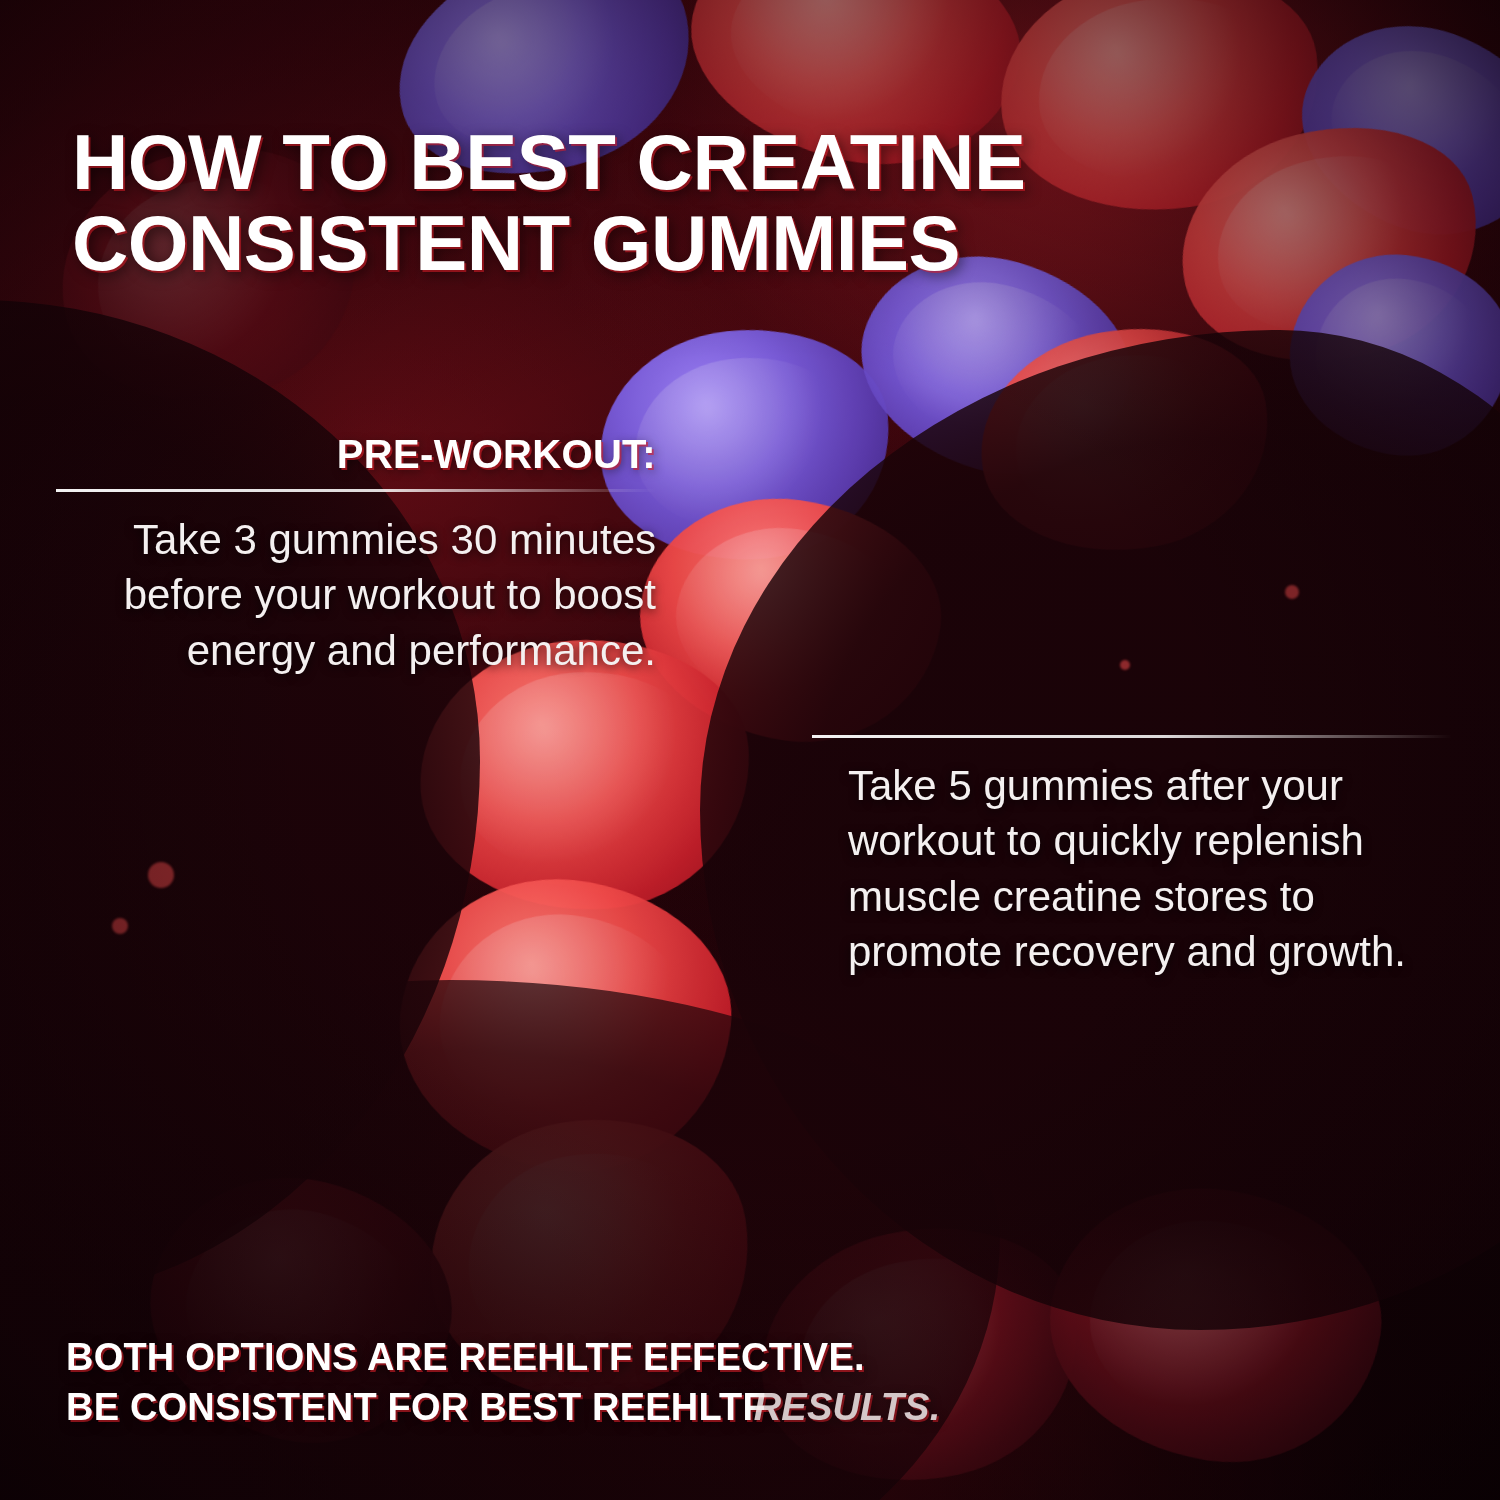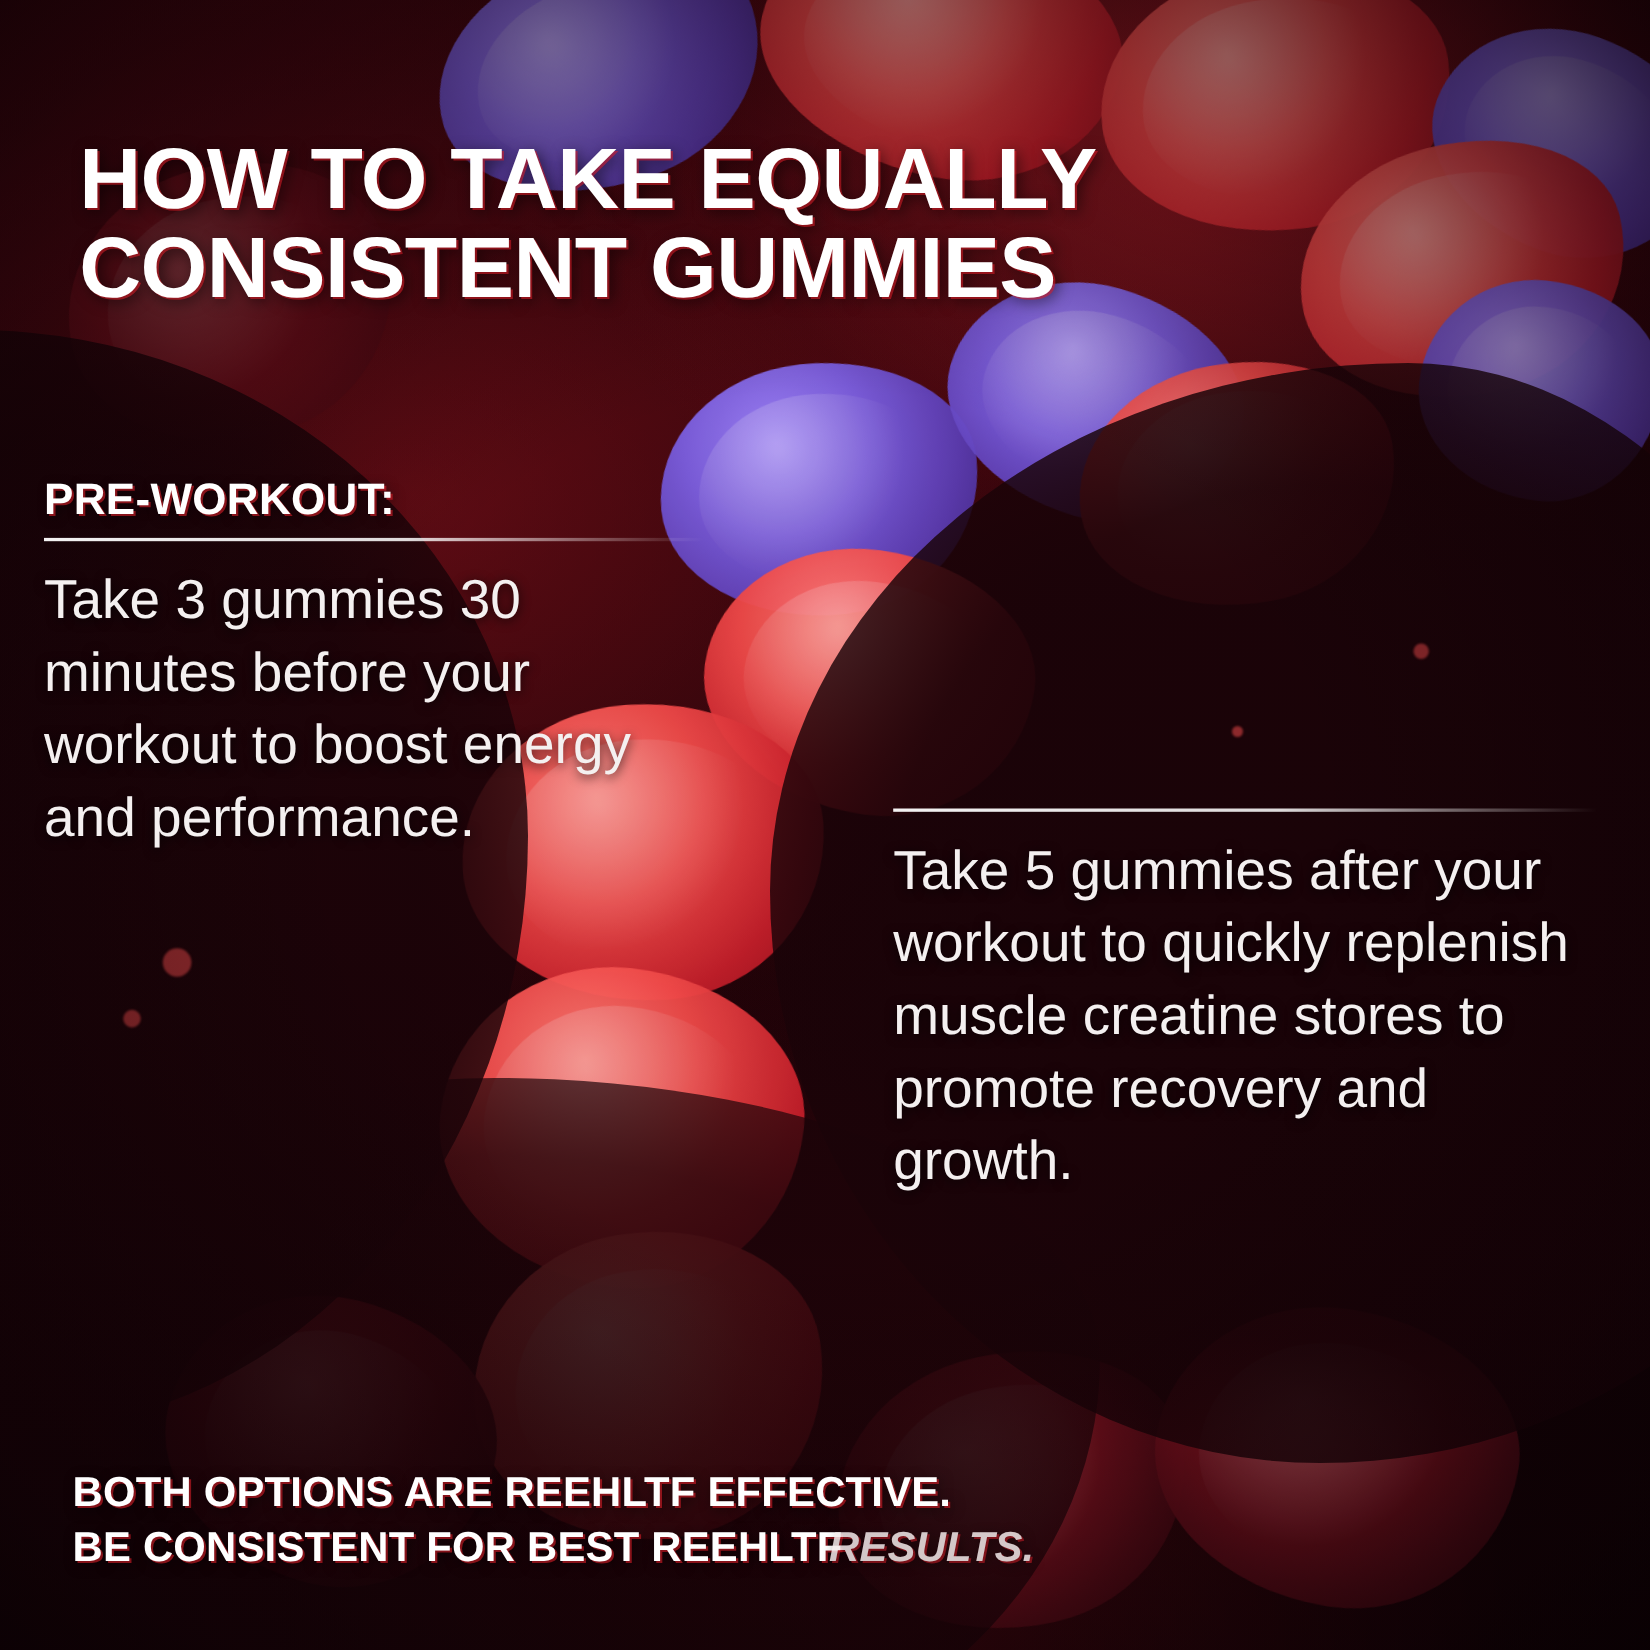--- a/index.html
+++ b/index.html
@@ -99,26 +99,27 @@
     margin-bottom: 12px;
   }
   .rule {
     height: 3px;
     width: 100%;
     background: linear-gradient(90deg, rgba(255,255,255,0.95) 0%, rgba(255,255,255,0.85) 55%, rgba(255,255,255,0) 100%);
     margin-bottom: 20px;
   }
   .card-body {
     color: #f4f0f0;
-    font-size: 50px;
+    font-size: 42px;
     line-height: 1.32;
     text-shadow: 0 2px 10px rgba(0,0,0,0.75);
-  }
-
-  #pre-card { left: 40px; top: 432px; width: 600px; }
+    margin-left: 36px;
+  }
+
+  #pre-card { left: 56px; top: 432px; width: 600px; text-align: right; }
   #post-card { left: 812px; top: 735px; width: 640px; }
 
   .footer {
     position: absolute;
     left: 66px;
     top: 1332px;
     width: 1340px;
     color: #ffffff;
     font-size: 38px;
     font-weight: bold;
@@ -170,21 +171,21 @@
   <div class="speck" style="left:148px; top:862px; width:26px; height:26px;"></div>
   <div class="speck" style="left:112px; top:918px; width:16px; height:16px;"></div>
   <div class="speck" style="left:1285px; top:585px; width:14px; height:14px;"></div>
   <div class="speck" style="left:1120px; top:660px; width:10px; height:10px;"></div>
 
   <div class="vignette"></div>
 
   <div class="content">
 
     <h1 class="title">
-      <span>HOW TO TAKE EQUALLY</span>
+      <span>HOW TO BEST CREATINE</span>
       <span class="line2">CONSISTENT GUMMIES</span>
     </h1>
 
     <div class="card" id="pre-card">
       <div class="card-heading">PRE-WORKOUT:</div>
       <div class="rule"></div>
       <div class="card-body">Take 3 gummies 30 minutes before your workout to boost energy and performance.</div>
     </div>
 
     <div class="card" id="post-card">

